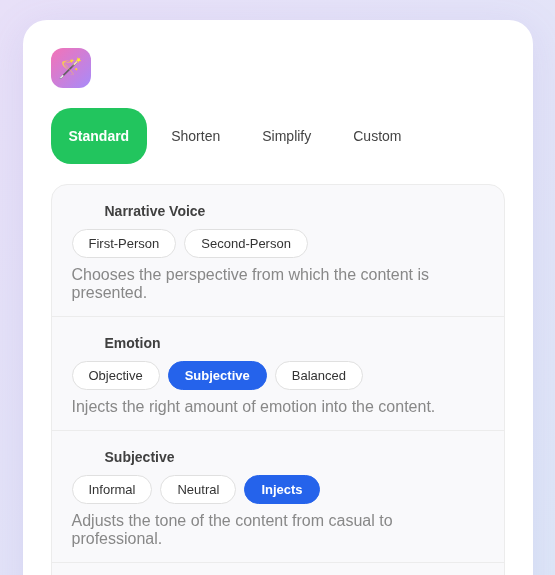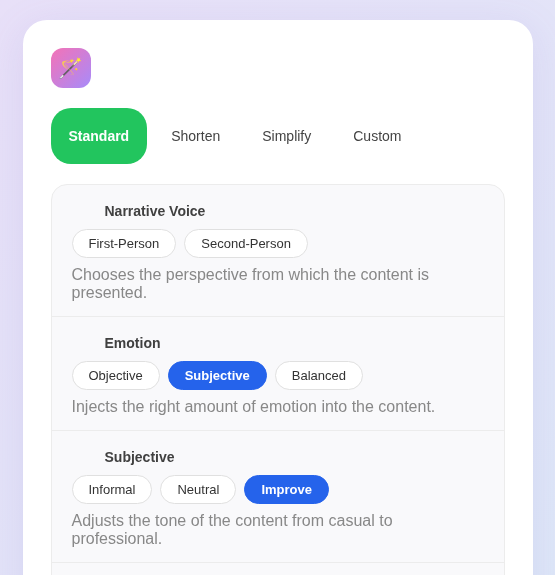--- a/index.html
+++ b/index.html
@@ -145,21 +145,21 @@
           <button class="option-btn selected">Subjective</button>
           <button class="option-btn">Balanced</button>
         </div>
         <div class="setting-desc">Injects the right amount of emotion into the content.</div>
       </div>
       <div class="setting-row">
         <div class="setting-label">Subjective</div>
         <div class="option-group">
           <button class="option-btn">Informal</button>
           <button class="option-btn">Neutral</button>
-          <button class="option-btn selected">Improve</button>
+          <button class="option-btn selected">Injects</button>
         </div>
         <div class="setting-desc">Adjusts the tone of the content from casual to professional.</div>
       </div>
       <div class="setting-row">
         <div class="setting-label">Content Focus</div>
         <div class="option-group">
           <button class="option-btn">Informational</button>
           <button class="option-btn">Analytical</button>
           <button class="option-btn selected">Persuasive</button>
         </div>

